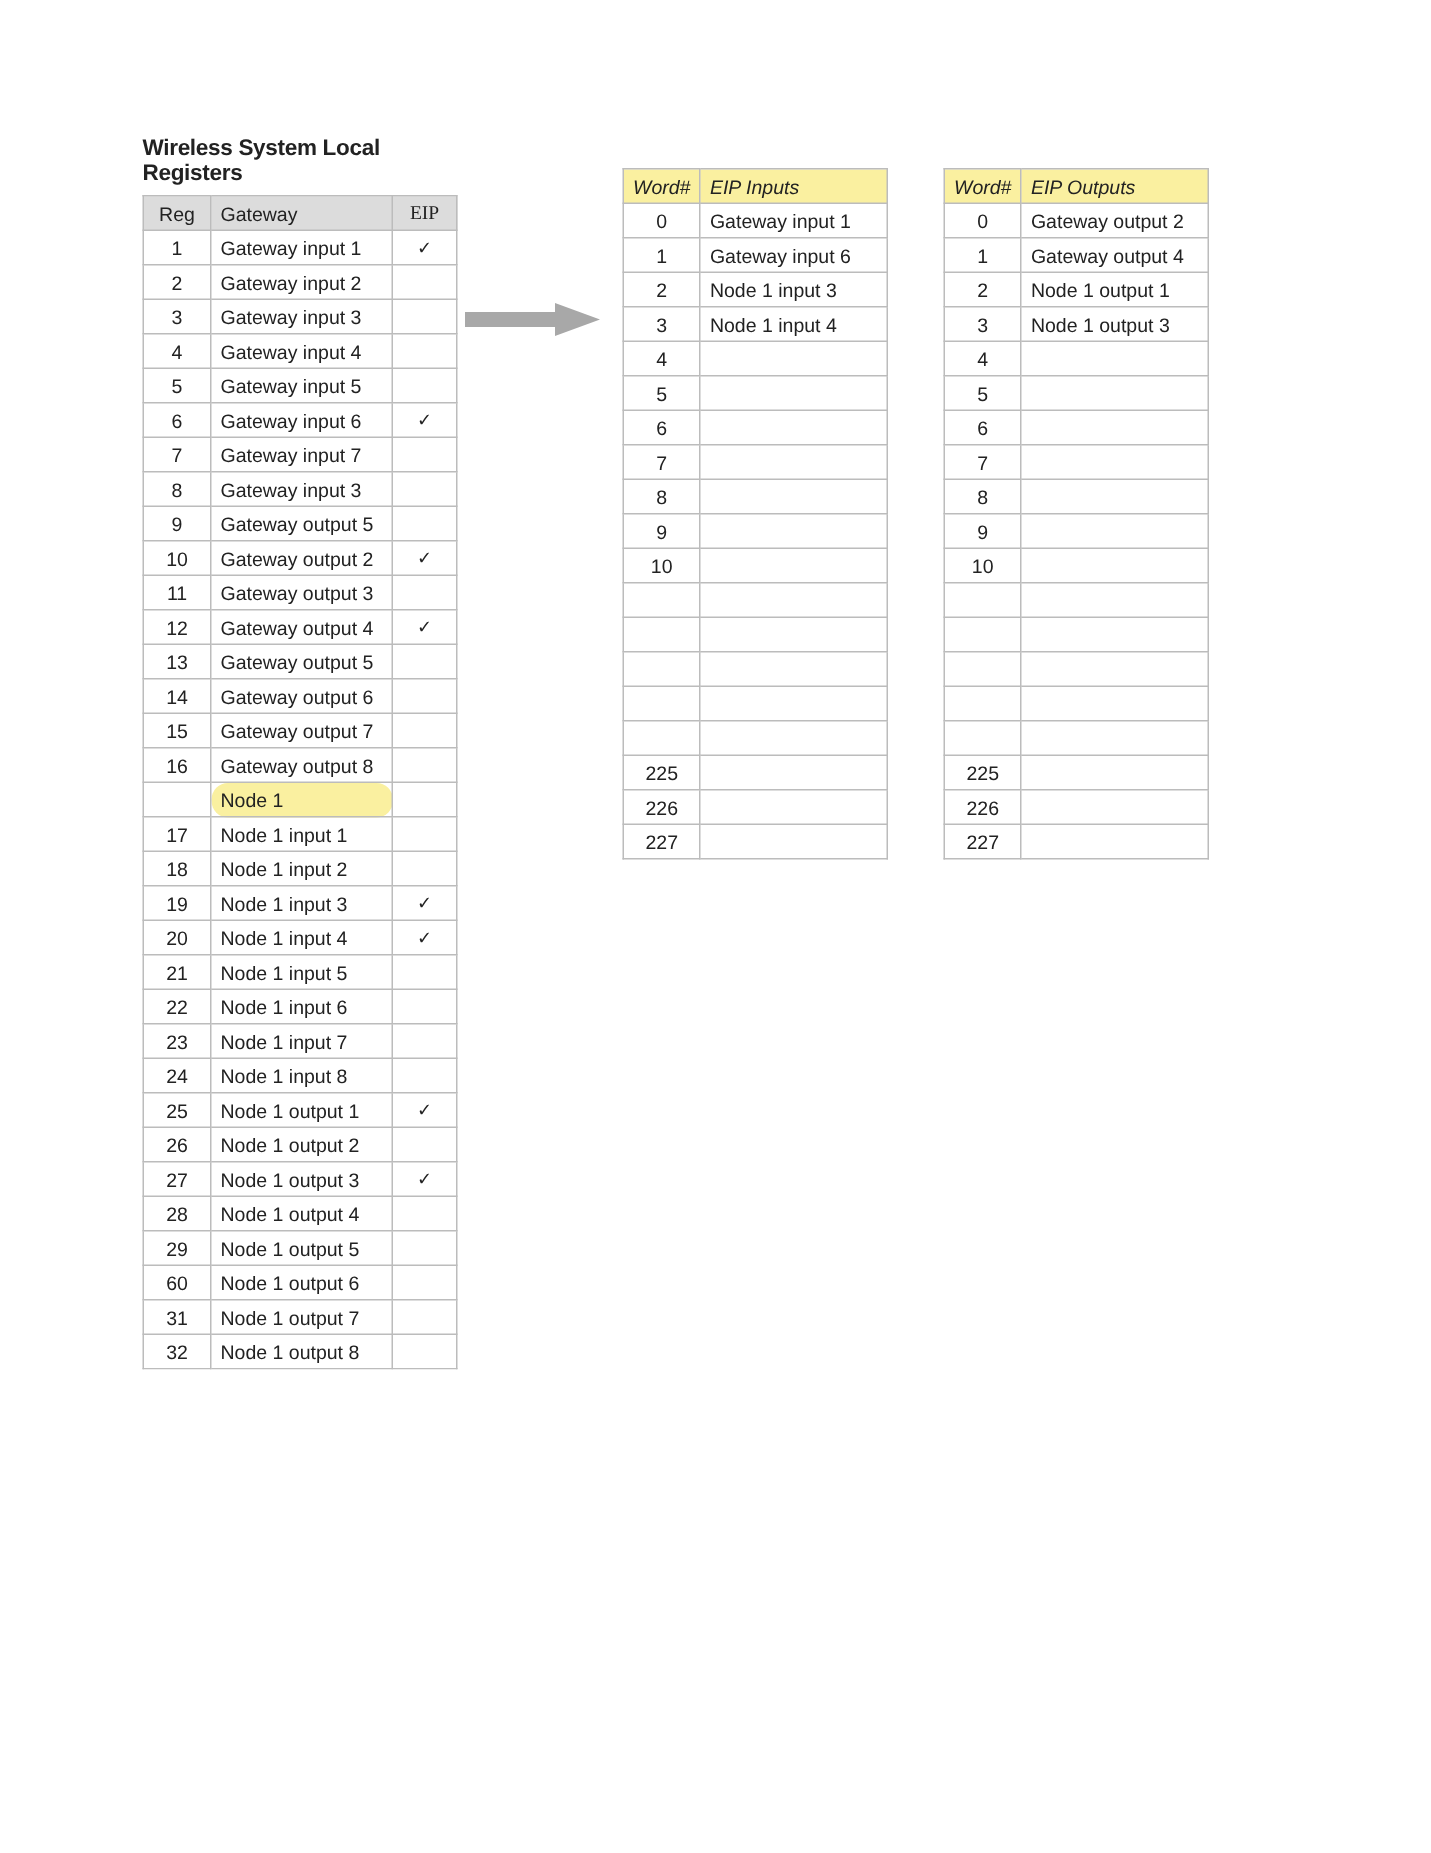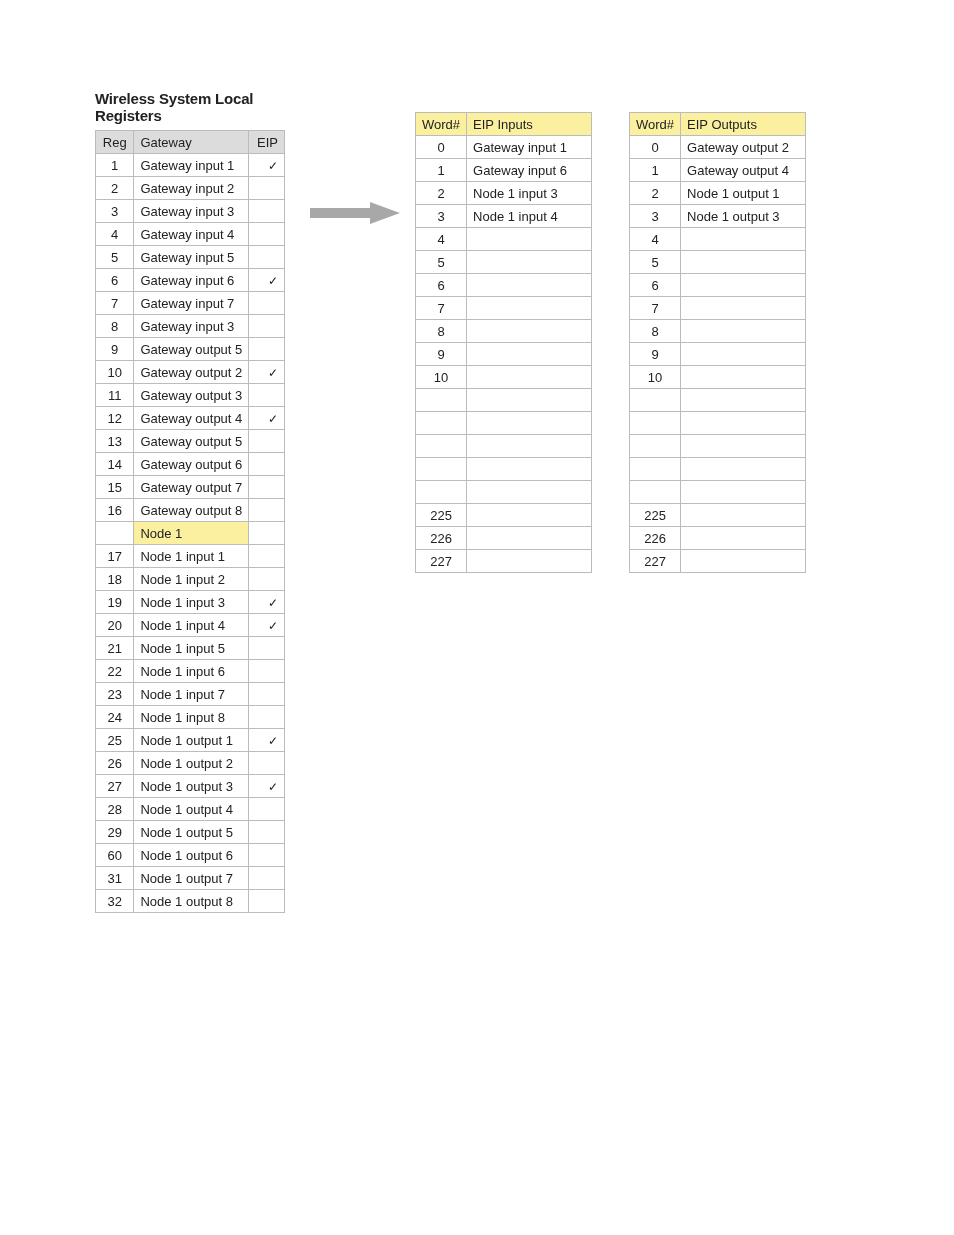--- a/index.html
+++ b/index.html
@@ -20,58 +20,61 @@
     width: 200px;
   }
   .title {
     font-weight: bold;
     font-size: 15px;
     margin: 0 0 6px 0;
     letter-spacing: -0.2px;
   }
   table {
     border-collapse: collapse;
-    width: 190px;
+    width: 210px;
   }
   table.small2 { width: 177px; }
   th, td {
     border: 1px solid #bcbcbc;
     padding: 2px 6px 2px 6px;
     height: 18px;
     font-size: 13px;
     font-weight: normal;
     text-align: left;
     white-space: nowrap;
   }
   th {
     font-weight: normal;
   }
   .hdr-gray {
     background: #dcdcdc;
   }
   .hdr-yellow {
     background: #faf0a0;
+    font-style: italic;
   }
   .c-reg, .c-word {
     width: 32px;
     text-align: center;
   }
   .c-desc {
     width: auto;
     text-align: left;
   }
   .c-eip {
     width: 30px;
-    text-align: right;
+    text-align: center;
+    font-family: Liberation Serif, serif;
   }
   .checkmark {
     font-size: 12px;
   }
   .subhdr td {
     background: #faf0a0;
+    border-radius: 11px;
   }
   .arrow-wrap {
     width: 120px;
     padding-top: 112px;
     text-align: center;
   }
   .arrow {
     display: inline-block;
   }
   .col-mid {

